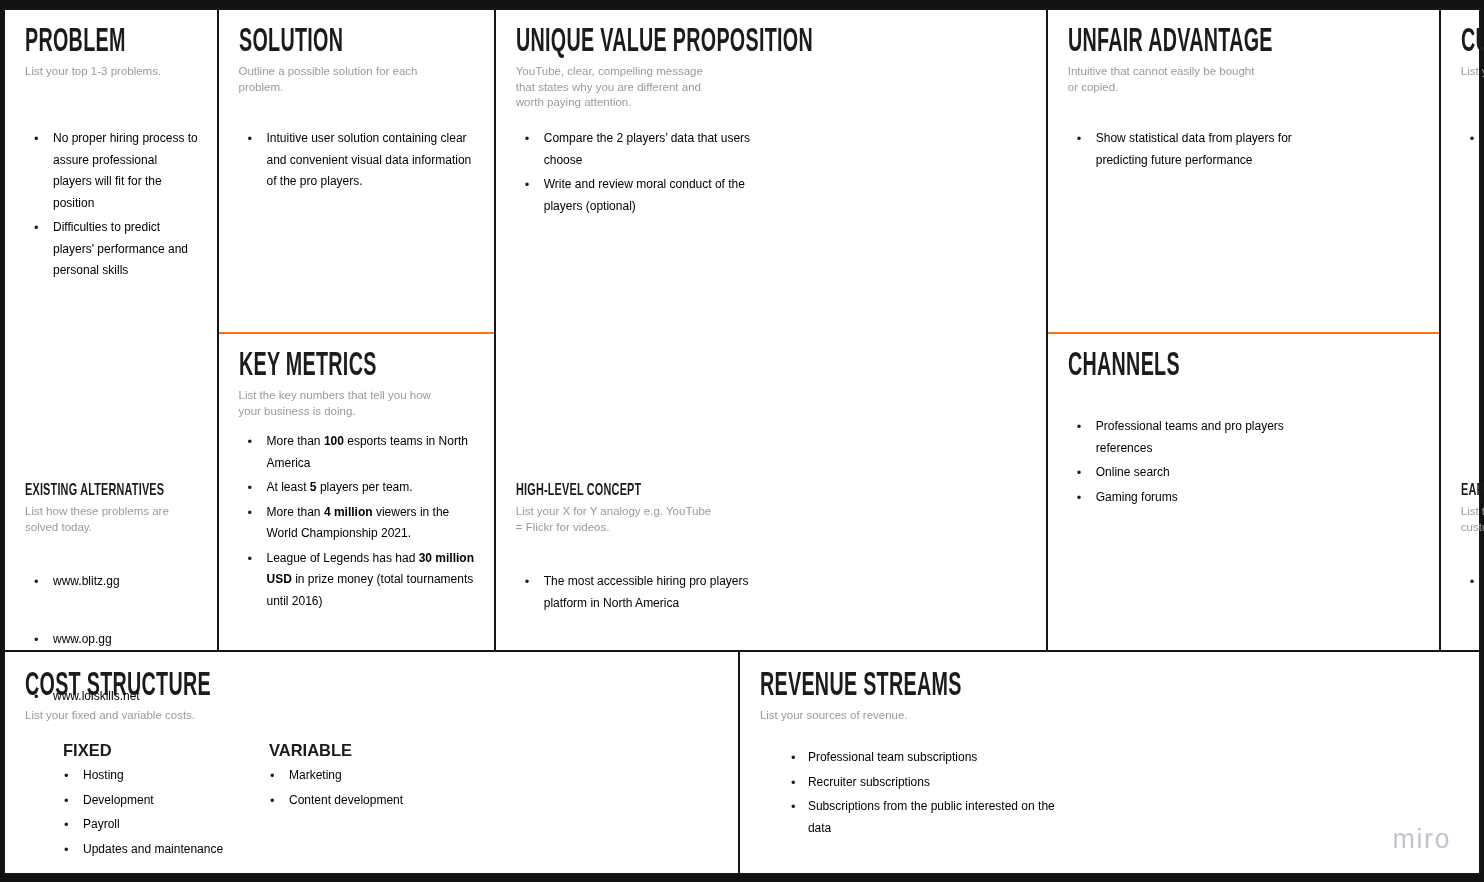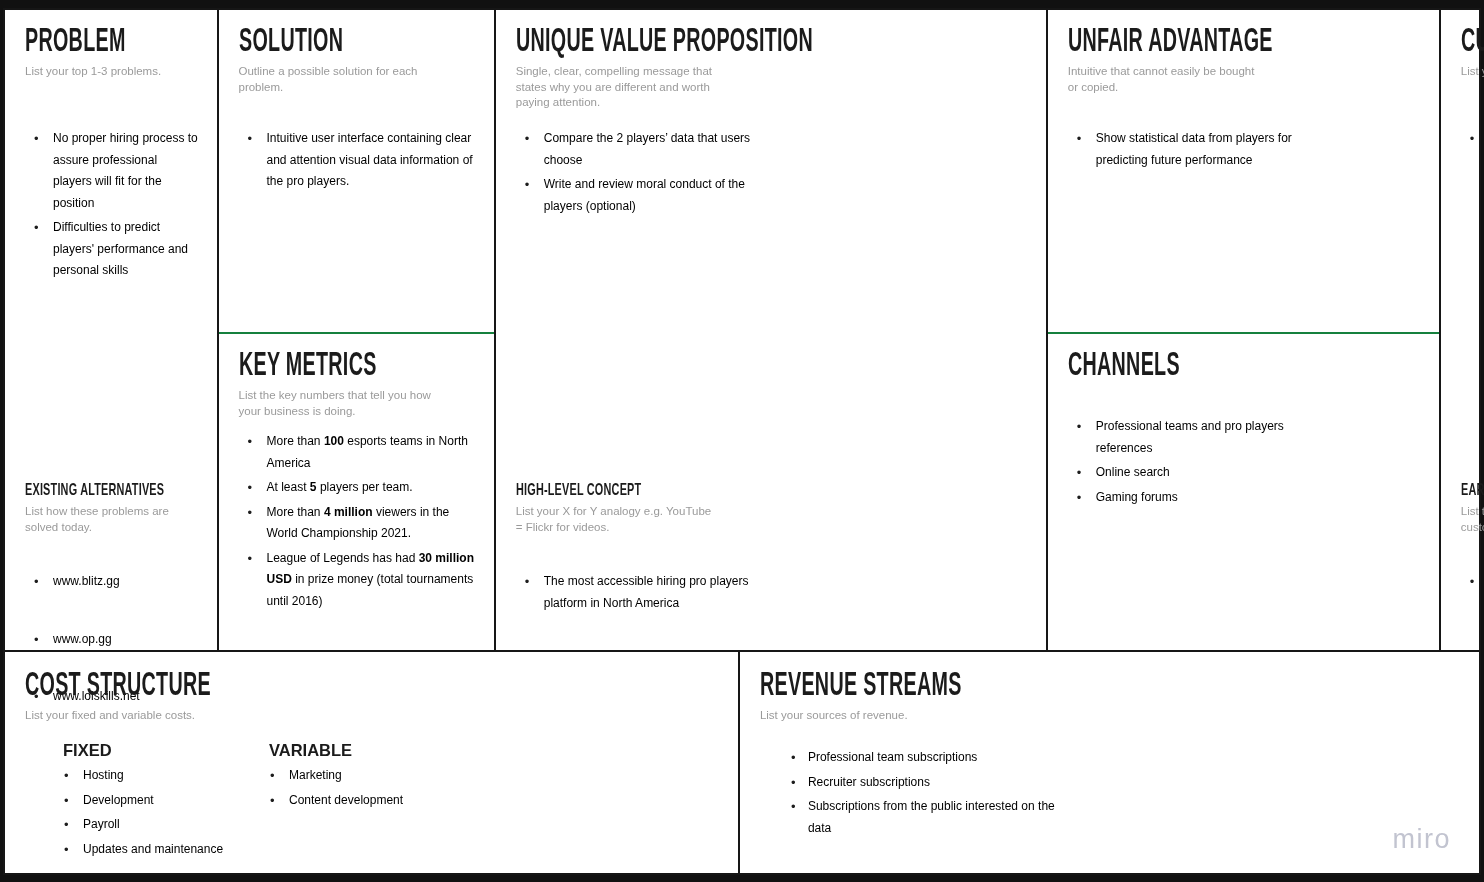--- a/index.html
+++ b/index.html
@@ -15,21 +15,21 @@
     background: #ffffff;
     border: 2px solid #161616;
     display: flex;
     flex-direction: column;
   }
   .top-row { display: flex; height: 642px; }
   .col { flex: 1 1 20%; border-right: 2px solid #161616; position: relative; }
   .col:last-child { border-right: none; }
   .col-split { display: flex; flex-direction: column; padding: 0; }
   .cell { position: relative; padding: 10px 18px 10px 20px; }
-  .cell-top { height: 324px; border-bottom: 2px solid #15803d; }
+  .cell-top { height: 324px; border-bottom: 2px solid #f97316; }
   .cell-bottom { flex: 1; }
   .bottom-row { flex: 1; display: flex; border-top: 2px solid #161616; }
   .bottom-left { width: 49.86%; border-right: 2px solid #161616; position: relative; }
   .bottom-right { flex: 1; position: relative; }
 
   h1.hdr {
     font-size: 34px; font-weight: 700; color: #1b1b1b;
     line-height: 38px; white-space: nowrap;
     transform: scaleX(0.58); transform-origin: left top;
     letter-spacing: 0.5px;
@@ -107,38 +107,38 @@
             <li>www.lolskills.net</li>
           </ul>
       </div>
     </div>
 
     <div class="col col-split">
       <div class="cell cell-top">
         <h1 class="hdr">SOLUTION</h1>
         <div class="subtitle tall">Outline a possible solution for each problem.</div>
         <ul class="bullets">
-            <li>Intuitive user interface containing clear and attention visual data information of the pro players.</li>
+            <li>Intuitive user solution containing clear and convenient visual data information of the pro players.</li>
           </ul>
       </div>
       <div class="cell cell-bottom">
         <h1 class="hdr">KEY METRICS</h1>
         <div class="subtitle">List the key numbers that tell you how your business is doing.</div>
         <ul class="bullets gap-md">
             <li>More than <strong>100</strong> esports teams in North America</li>
             <li>At least <strong>5</strong> players per team.</li>
             <li>More than <strong>4 million</strong> viewers in the World Championship 2021.</li>
             <li>League of Legends has had <strong>30 million USD</strong> in prize money (total tournaments until 2016)</li>
           </ul>
       </div>
     </div>
 
     <div class="col cell">
       <h1 class="hdr">UNIQUE VALUE PROPOSITION</h1>
-      <div class="subtitle tall">Single, clear, compelling message that states why you are different and worth paying attention.</div>
+      <div class="subtitle tall">YouTube, clear, compelling message that states why you are different and worth paying attention.</div>
       <ul class="bullets">
           <li>Compare the 2 players’ data that users choose</li>
           <li>Write and review moral conduct of the players (optional)</li>
         </ul>
 
       <div class="subblock">
         <h2 class="subhdr">HIGH-LEVEL CONCEPT</h2>
         <div class="subtitle">List your X for Y analogy e.g. YouTube = Flickr for videos.</div>
         <ul class="bullets">
             <li>The most accessible hiring pro players platform in North America</li>

